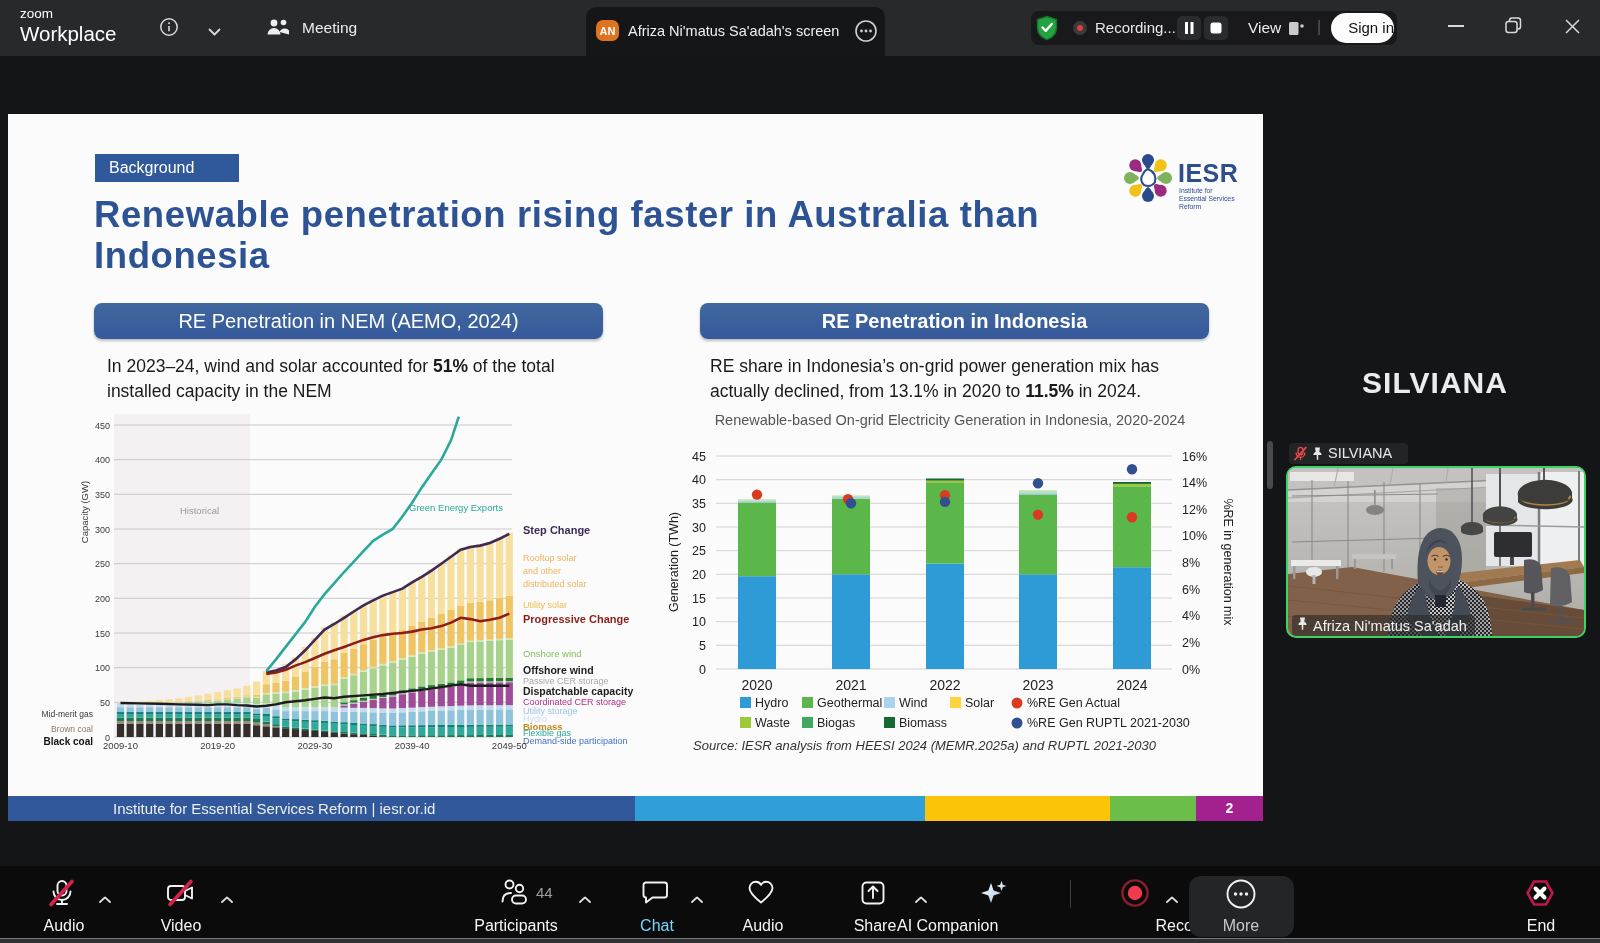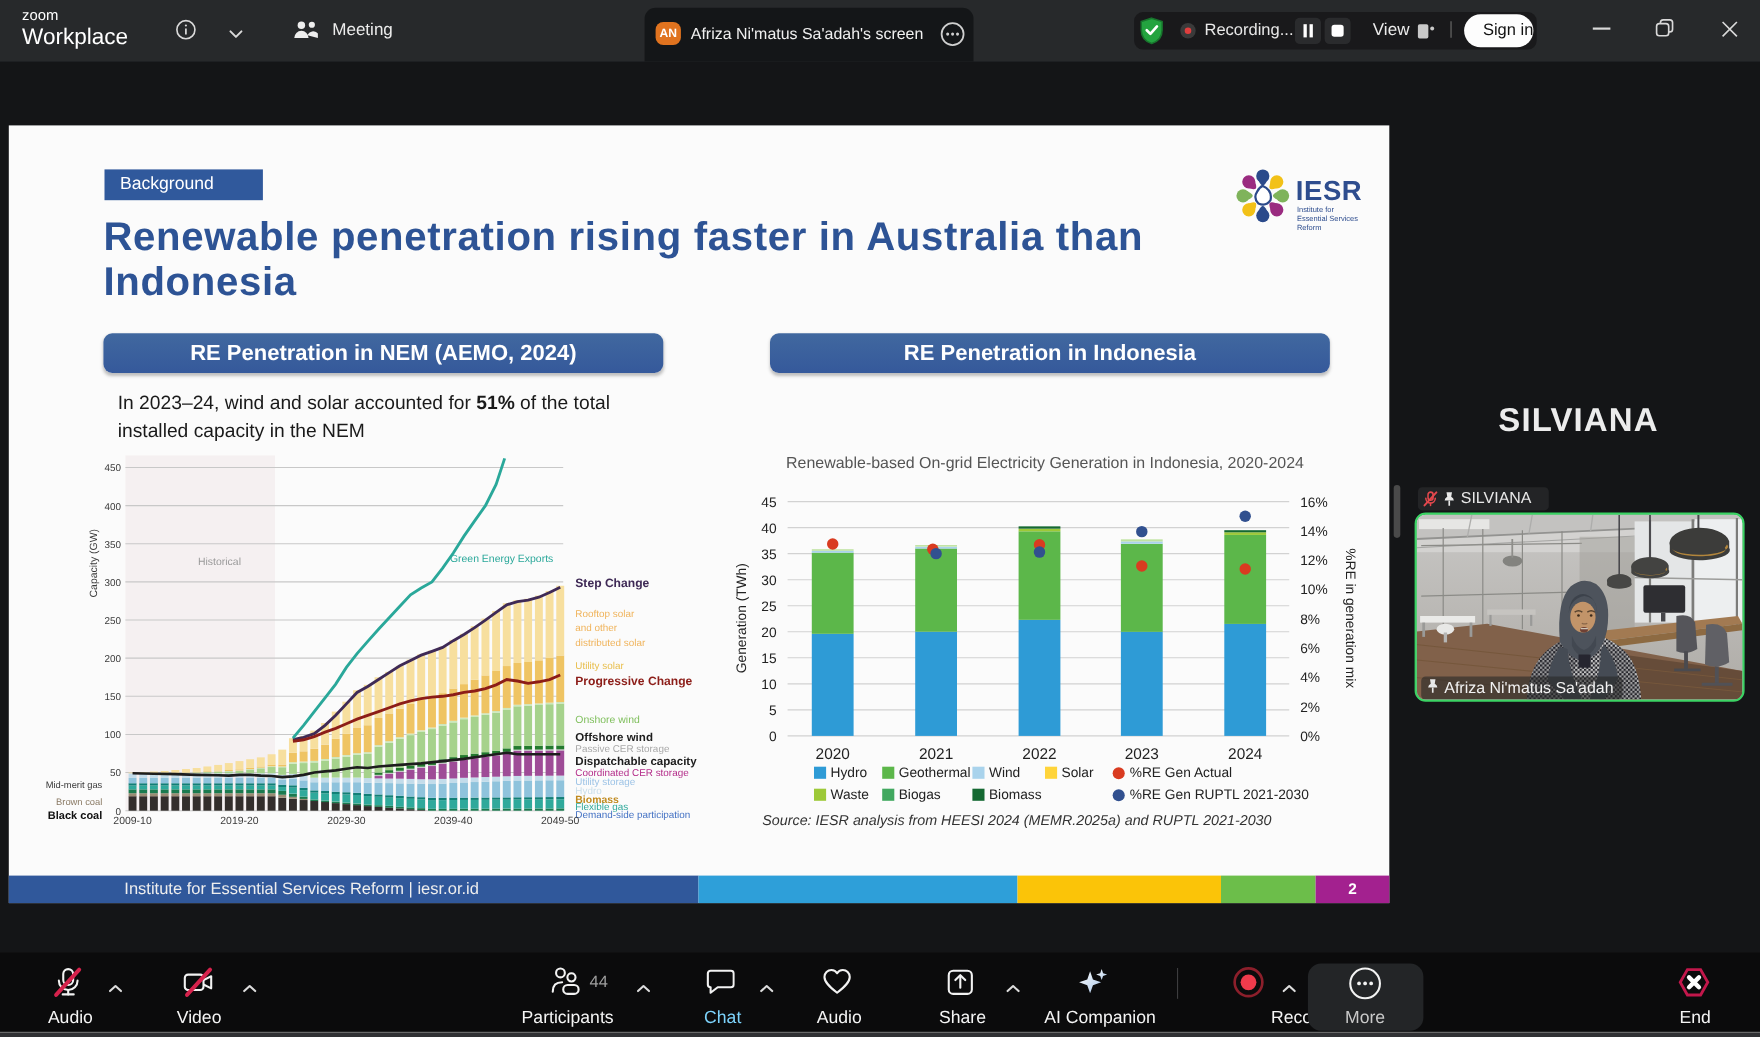--- a/index.html
+++ b/index.html
@@ -107,23 +107,24 @@
           <path d="M25 13 Q30 2 35 13 Q33 20 30 21 Q27 20 25 13 Z" fill="#9a2b80"></path>
         </g>
         <circle cx="30" cy="30" r="9" fill="#fff"></circle>
 <path d="M30 21 Q39 25 37 34 Q33 40 26 37 Q21 32 25 26 Q27 22 30 21Z" fill="none" stroke="#2b4a8b" stroke-width="2"></path>
       </g>
 <text x="68" y="40" font-size="25" font-weight="bold" fill="#2e4d8e" letter-spacing="0.5">IESR</text>
 <text x="69" y="51" font-size="6.8" fill="#2e4d8e">Institute for</text>
 <text x="69" y="59" font-size="6.8" fill="#2e4d8e">Essential Services</text>
 <text x="69" y="67" font-size="6.8" fill="#2e4d8e">Reform</text>
 </svg>
-  <div class="abs" style="left:86px;top:189px;width:509px;height:36px;background:linear-gradient(#41689f,#35599b);border-radius:8px;box-shadow:0 2px 3px rgba(0,0,0,0.25);color:#fff;font-size:20px;font-weight:bold;text-align:center;line-height:36px">RE Penetration in NEM (AEMO, 2024)</div>
+  <div class="abs" style="left:86px;top:189px;width:509px;height:36px;background:linear-gradient(#41689f,#35599b);border-radius:8px;box-shadow:0 2px 3px rgba(0,0,0,0.25);color:#fff;font-size:20px;font-weight:normal;text-align:center;line-height:36px">RE Penetration in NEM (AEMO, 2024)</div>
   <div class="abs" style="left:692px;top:189px;width:509px;height:36px;background:linear-gradient(#41689f,#35599b);border-radius:8px;box-shadow:0 2px 3px rgba(0,0,0,0.25);color:#fff;font-size:20px;font-weight:bold;text-align:center;line-height:36px">RE Penetration in Indonesia</div>
   <div class="abs" style="left:99px;top:240px;width:500px;font-size:17.5px;line-height:25px;color:#1a1a1a">In 2023–24, wind and solar accounted for <b>51%</b> of the total installed capacity in the NEM</div>
+  <div class="abs" style="left:702px;top:240px;width:500px;font-size:17.5px;line-height:25px;color:#1a1a1a">RE share in Indonesia’s on-grid power generation mix has actually declined, from 13.1% in 2020 to <b>11.5%</b> in 2024.</div>
   <svg style="position:absolute;left:0;top:0;width:1255px;height:707px" viewBox="0 0 1255 707">
 <rect x="106" y="300" width="136" height="323" fill="#f5f0f1"></rect>
 <line x1="106" y1="623.0" x2="504" y2="623.0" stroke="#c8c8c8" stroke-width="1"></line>
       <text x="102" y="626.5" font-size="9" fill="#3a3a3a" text-anchor="end">0</text>
       <line x1="106" y1="588.3" x2="504" y2="588.3" stroke="#c8c8c8" stroke-width="1"></line>
       <text x="102" y="591.8" font-size="9" fill="#3a3a3a" text-anchor="end">50</text>
       <line x1="106" y1="553.7" x2="504" y2="553.7" stroke="#c8c8c8" stroke-width="1"></line>
       <text x="102" y="557.2" font-size="9" fill="#3a3a3a" text-anchor="end">100</text>
       <line x1="106" y1="519.0" x2="504" y2="519.0" stroke="#c8c8c8" stroke-width="1"></line>
       <text x="102" y="522.5" font-size="9" fill="#3a3a3a" text-anchor="end">150</text>
@@ -918,21 +919,21 @@
 <div style="position:absolute;left:978px;top:878px;width:34px;height:32px"><svg width="32" height="30" viewBox="0 0 32 30">
 <defs>
         <linearGradient id="aig" x1="0" y1="0" x2="1" y2="1">
 <stop offset="0" stop-color="#ffffff"></stop>
           <stop offset="1" stop-color="#a9c6e8"></stop>
         </linearGradient>
       </defs>
 <path d="M13 5 L15.6 12.4 L23 15 L15.6 17.6 L13 25 L10.4 17.6 L3 15 L10.4 12.4 Z" fill="url(#aig)"></path>
 <path d="M23.5 3 L24.8 6.7 L28.5 8 L24.8 9.3 L23.5 13 L22.2 9.3 L18.5 8 L22.2 6.7 Z" fill="url(#aig)"></path>
 </svg></div>
-<div style="position:absolute;left:930px;top:917px;width:140px;text-align:center;font-size:16px;color:#f5f5f5">AI Companion</div>
+<div style="position:absolute;left:897px;top:917px;width:140px;text-align:left;font-size:16px;color:#f5f5f5">AI Companion</div>
 <div style="position:absolute;left:1070px;top:880px;width:1px;height:28px;background:#3d3d3f"></div>
 <div style="position:absolute;left:1120px;top:878px;width:34px;height:32px"><svg width="30" height="30" viewBox="0 0 30 30">
 <circle cx="15" cy="15" r="12.6" fill="none" stroke="#8c1f2b" stroke-width="2.4"></circle>
 <circle cx="15" cy="15" r="7.2" fill="#ef3b4c"></circle>
 </svg></div>
 <div style="position:absolute;left:1067px;top:917px;width:140px;text-align:right;font-size:16px;color:#f5f5f5">Record</div>
 <div style="position:absolute;left:1165px;top:890px"><svg width="14" height="9" viewBox="0 0 14 9">
       <path d="M2 7 L7 2.4 L12 7" fill="none" stroke="#dcdcdc" stroke-width="1.9" stroke-linecap="round" stroke-linejoin="round"></path>
     </svg></div>
 <div style="position:absolute;left:1189px;top:876px;width:105px;height:61px;background:#232527;border-radius:12px"></div>

